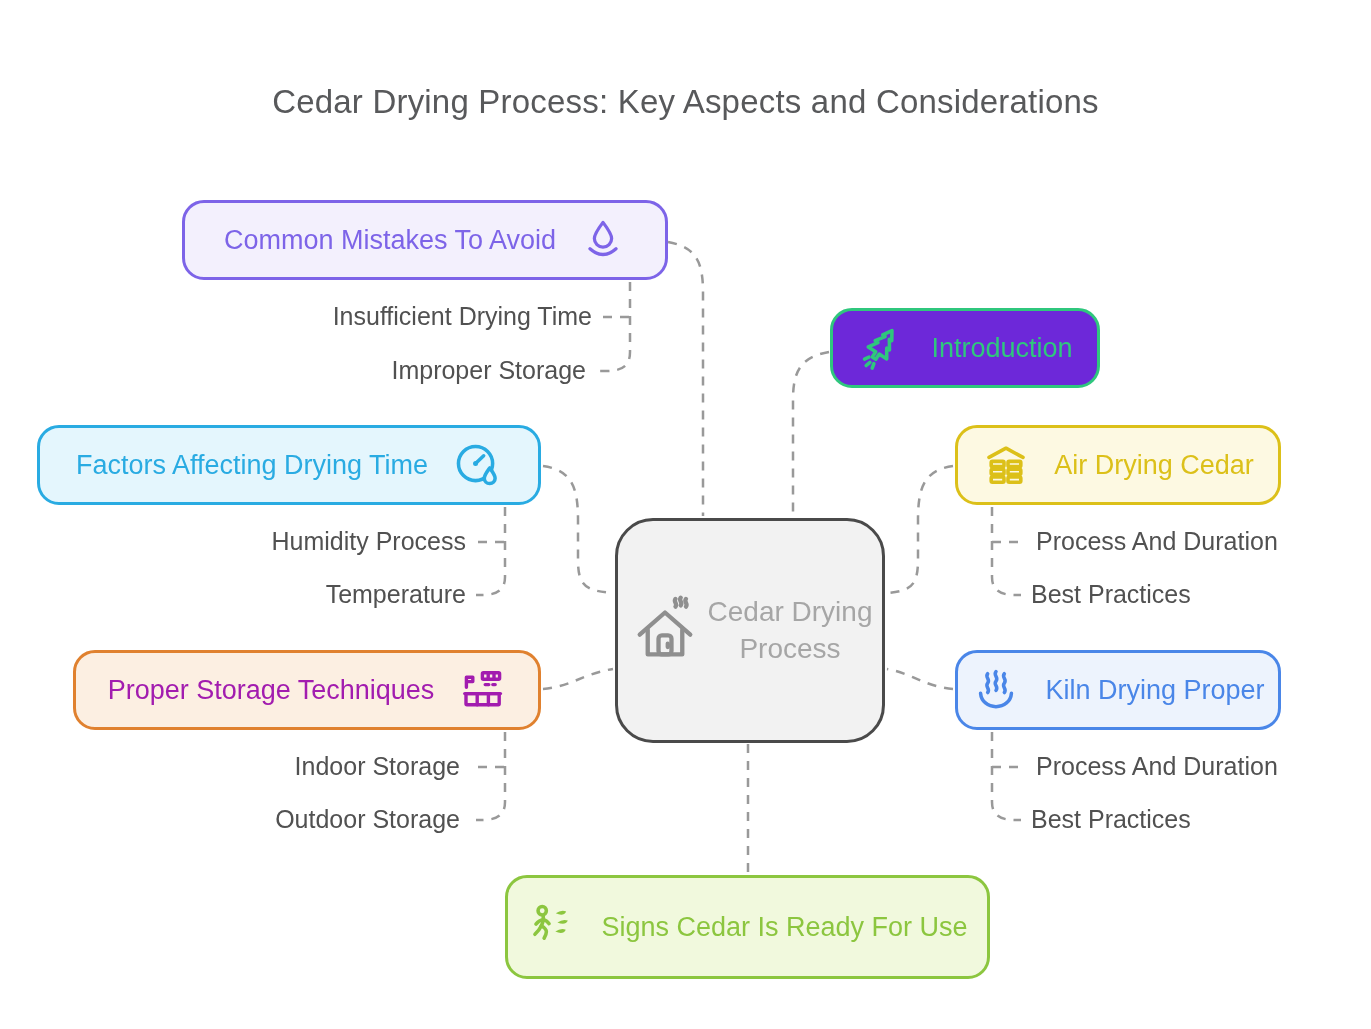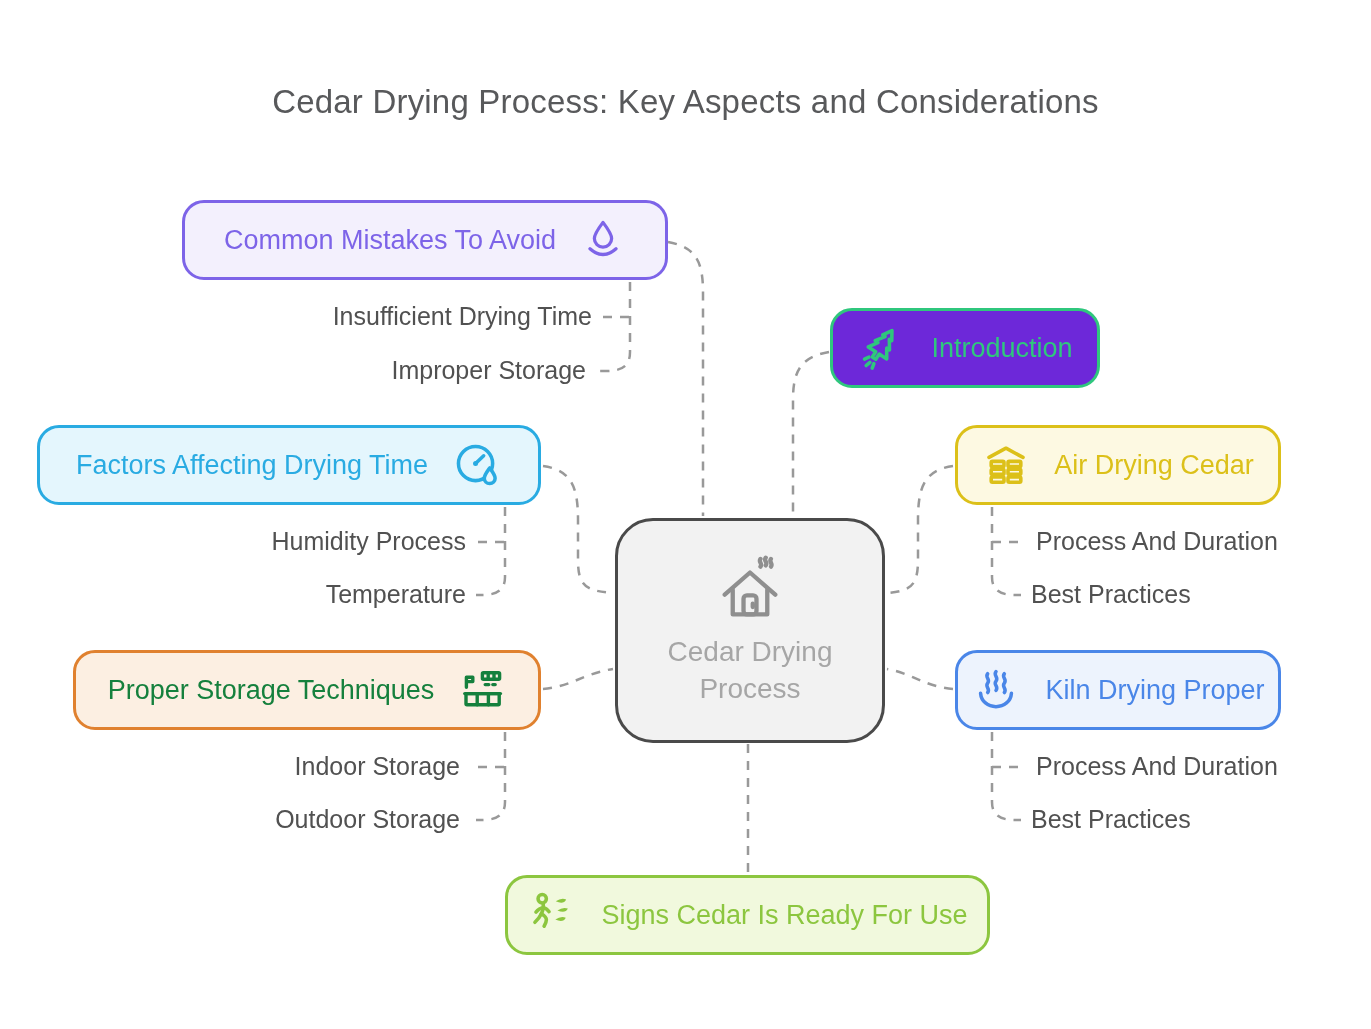--- a/index.html
+++ b/index.html
@@ -15,21 +15,21 @@
   .connector-layer path{
     fill:none;stroke:#999999;stroke-width:2.5;stroke-dasharray:9 8;stroke-linecap:butt;
   }
   .node{
     position:absolute;display:flex;align-items:center;justify-content:center;
     gap:24px;border:3px solid;border-radius:22px;box-sizing:border-box;
     font-size:27px;white-space:nowrap;cursor:pointer;background:#fff;
   }
   .node svg{flex:0 0 auto;display:block;}
   .center-node{
-    position:absolute;display:flex;flex-direction:column;align-items:center;
+    position:absolute;display:flex;align-items:center;
     justify-content:center;gap:6px;border:3px solid;border-radius:38px;
     box-sizing:border-box;font-size:28px;line-height:1.3;text-align:center;cursor:pointer;
   }
   .sub{
     position:absolute;font-size:25px;color:#515151;white-space:nowrap;cursor:pointer;
   }
   .sub.ra{text-align:right;}
 </style>
 </head>
 <body>
@@ -94,21 +94,21 @@
       <rect x="4.6" y="10.2" width="6.4" height="2.6" rx="0.6"></rect>
       <rect x="13" y="10.2" width="6.4" height="2.6" rx="0.6"></rect>
       <rect x="4.6" y="14.1" width="6.4" height="2.6" rx="0.6"></rect>
       <rect x="13" y="14.1" width="6.4" height="2.6" rx="0.6"></rect>
       <rect x="4.6" y="18" width="6.4" height="2.6" rx="0.6"></rect>
       <rect x="13" y="18" width="6.4" height="2.6" rx="0.6"></rect>
     </svg>
     <span>Air Drying Cedar</span>
   </div>
 
-  <div class="node" style="left: 73px; top: 650px; width: 468px; height: 80px; border-color: rgb(224, 129, 47); background-color: rgb(252, 239, 226); color: #15803d;">
+  <div class="node" style="left: 73px; top: 650px; width: 468px; height: 80px; border-color: rgb(224, 129, 47); background-color: rgb(252, 239, 226); color: #a21caf;">
     <span>Proper Storage Techniques</span>
     <svg viewBox="0 0 24 24" width="48" height="48" fill="none" stroke="currentColor" stroke-width="1.7" stroke-linecap="round" stroke-linejoin="round">
       <rect x="12.2" y="3.4" width="8.6" height="3.2" rx="0.5"></rect>
       <path d="M15.1 3.4 V6.6 M18 3.4 V6.6"></path>
       <path d="M4.2 10.6 V5.6 H7.4 V7.8 H4.2"></path>
       <path d="M13.6 9.3 H15.4 M17.4 9.3 H18.6"></path>
       <rect x="4" y="13.8" width="16.6" height="5.6" rx="0.5"></rect>
       <path d="M9.6 13.8 V19.4 M15.2 13.8 V19.4"></path>
       <path d="M3.4 13.8 H21.2"></path>
     </svg>
@@ -117,21 +117,21 @@
   <div class="node" style="left: 955px; top: 650px; width: 326px; height: 80px; border-color: rgb(74, 134, 232); background-color: rgb(237, 243, 253); color: rgb(74, 134, 232);">
     <svg viewBox="0 0 24 24" width="50" height="50" fill="none" stroke="currentColor" stroke-width="1.7" stroke-linecap="round" stroke-linejoin="round">
       <path d="M8 4.2 c-1.5 1.8 1.5 2.7 0 4.5 c-1.5 1.8 1.5 2.7 0 4.5"></path>
       <path d="M12 3.2 c-1.5 1.8 1.5 2.7 0 4.5 c-1.5 1.8 1.5 2.7 0 4.5"></path>
       <path d="M16 4.2 c-1.5 1.8 1.5 2.7 0 4.5 c-1.5 1.8 1.5 2.7 0 4.5"></path>
       <path d="M4.6 13.6 c.3 3.8 3.5 6.4 7.4 6.4 c3.9 0 7.1-2.6 7.4-6.4"></path>
     </svg>
     <span>Kiln Drying Proper</span>
   </div>
 
-  <div class="node" style="left: 505px; top: 875px; width: 485px; height: 80px; border-color: rgb(140, 198, 63); background-color: rgb(241, 249, 221); color: rgb(140, 198, 63); align-items: center;">
+  <div class="node" style="left: 505px; top: 875px; width: 485px; height: 104px; border-color: rgb(140, 198, 63); background-color: rgb(241, 249, 221); color: rgb(140, 198, 63); align-items: center;">
     <svg viewBox="0 0 24 24" width="50" height="50" fill="none" stroke="currentColor" stroke-width="1.7" stroke-linecap="round" stroke-linejoin="round">
       <circle cx="7.3" cy="4.2" r="2"></circle>
       <path d="M7.8 6.8 C8 8.2 7.7 9.7 6.9 11.4"></path>
       <path d="M4.3 10.6 C5.3 9.3 6.5 8.6 7.8 8.5 C9 8.7 9.9 9.4 10.6 10.4"></path>
       <path d="M6.9 11.4 C6 13.3 5 14.4 3.8 15.5"></path>
       <path d="M6.9 11.4 C8.4 12.3 9.3 13.2 9.3 14.3 C9.3 15.4 8.8 16.4 8.2 17.4"></path>
       <path d="M13.8 5.4 q2.6-1.8 5-.9 q-1.2 2.6-5 .9z" fill="currentColor" stroke="none"></path>
       <path d="M14.6 9.8 q2.6-1.8 5-.9 q-1.2 2.6-5 .9z" fill="currentColor" stroke="none"></path>
       <path d="M13.6 14.2 q2.6-1.8 5-.9 q-1.2 2.6-5 .9z" fill="currentColor" stroke="none"></path>
     </svg>

